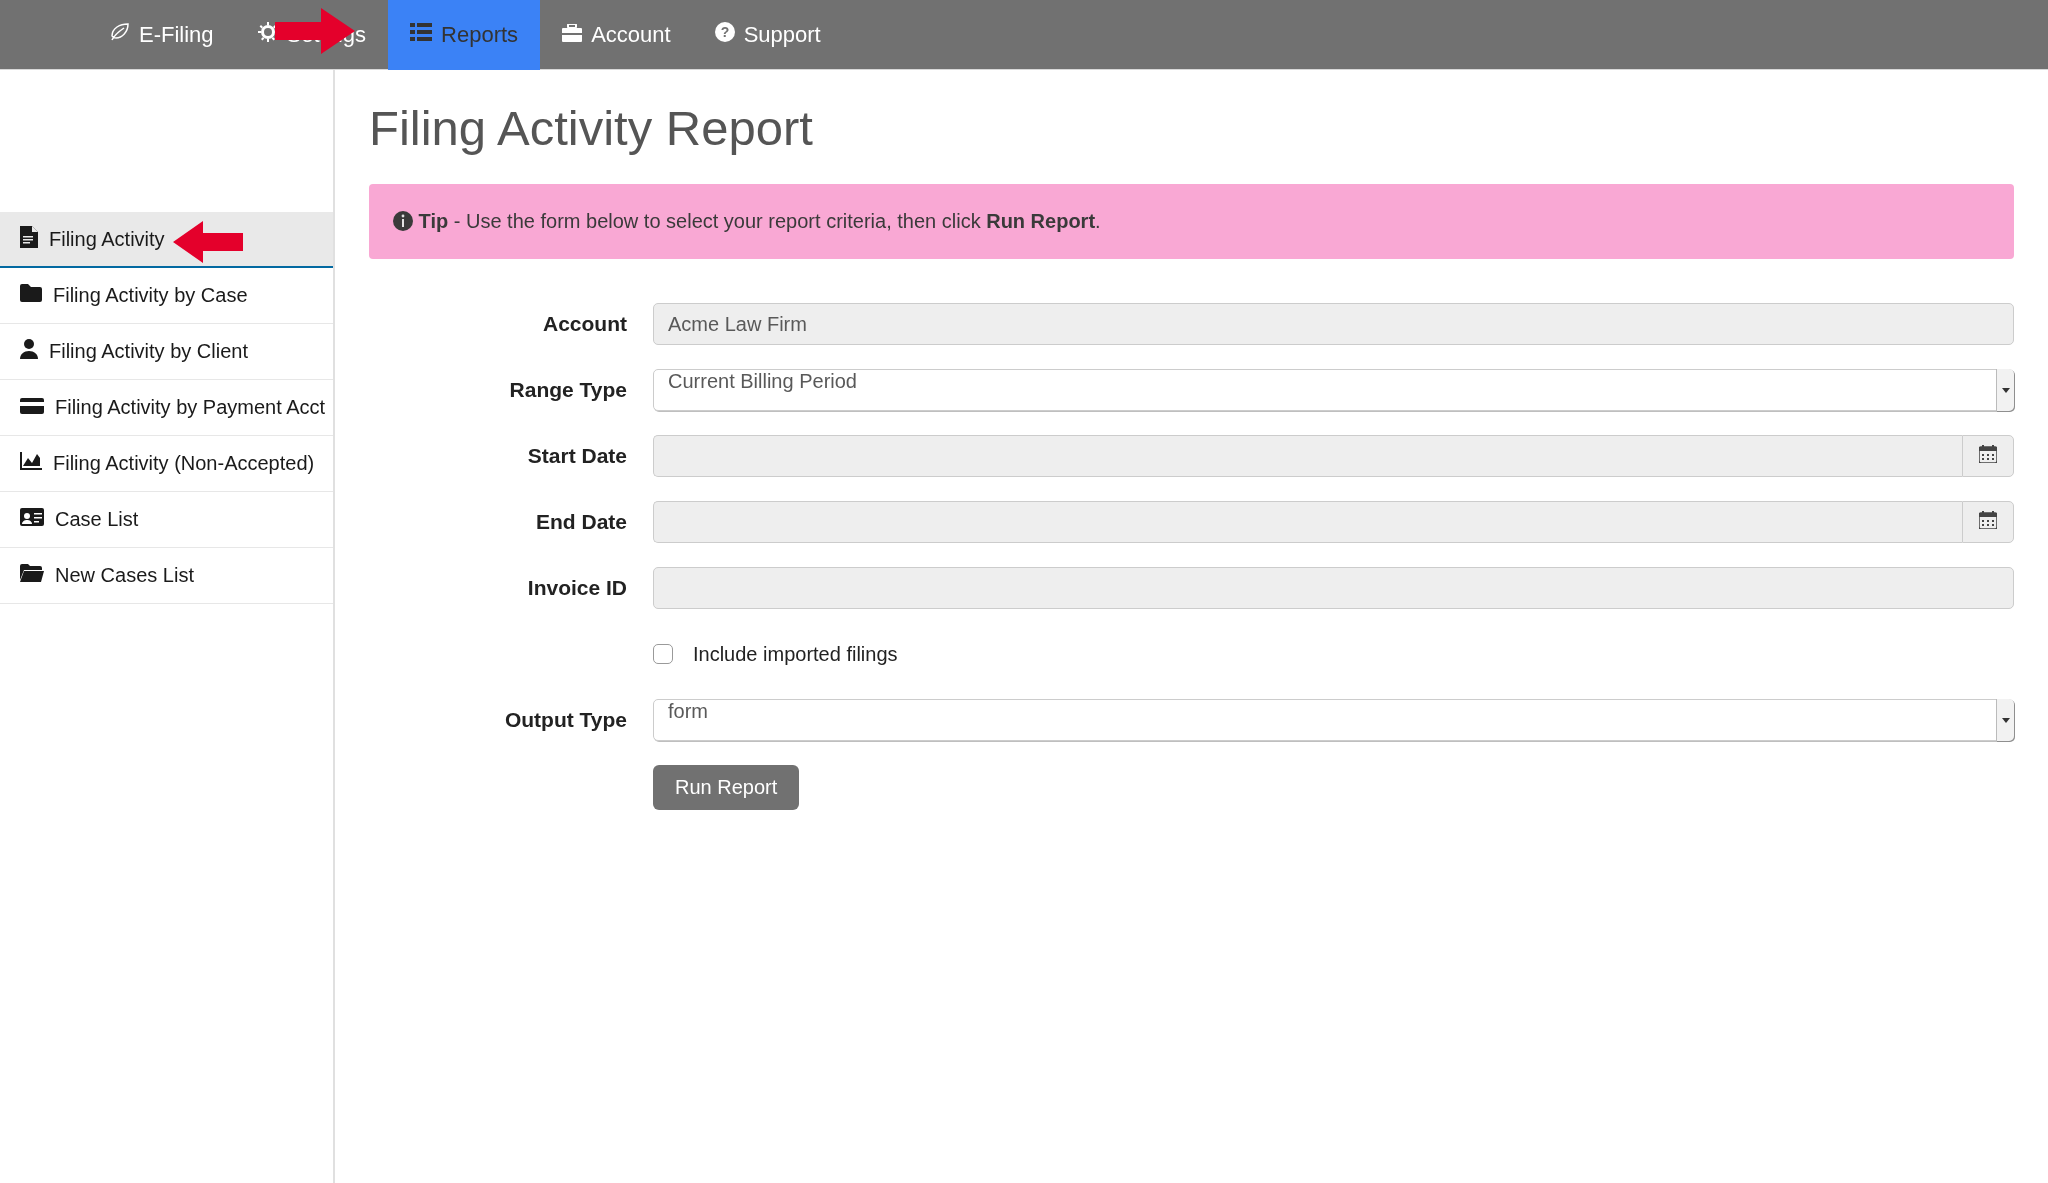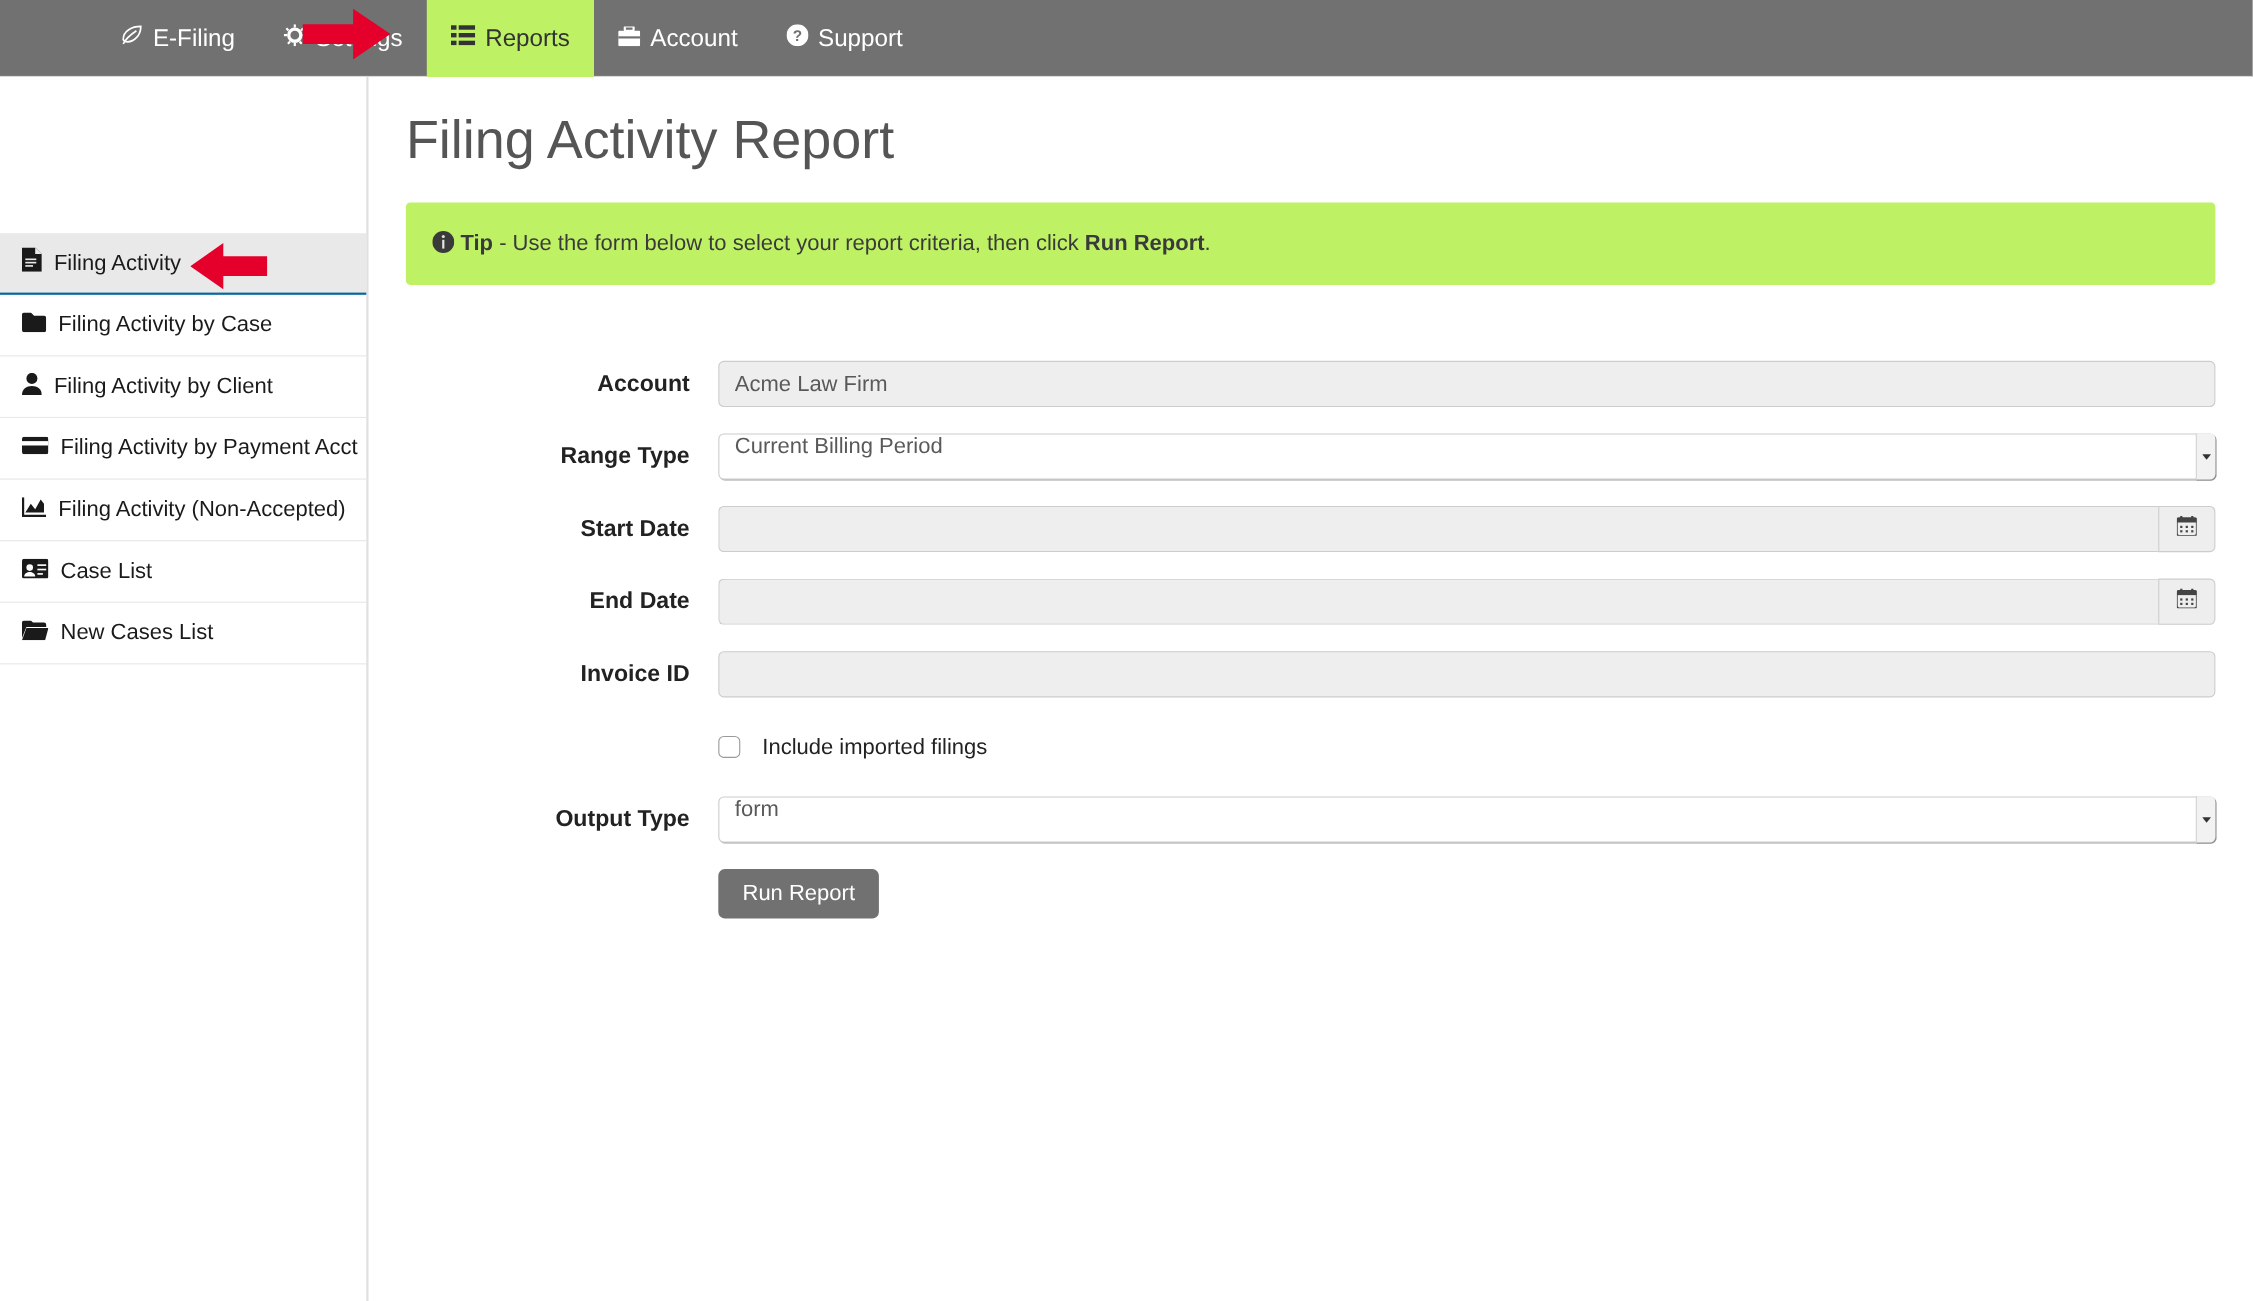--- a/index.html
+++ b/index.html
@@ -28,21 +28,21 @@
     align-items: center;
     height: 70px;
     padding: 0 22px;
     color: #fff;
     font-size: 22px;
     cursor: pointer;
     white-space: nowrap;
     gap: 9px;
   }
   .topnav-item.active {
-    background: #bef264;
+    background: #3b82f6;
     color: #333;
   }
   .topnav-item svg { flex: 0 0 auto; }
 
   
   .body-wrap {
     display: flex;
     height: calc(1183px - 70px);
   }
   .sidebar {
@@ -77,26 +77,26 @@
   .side-item svg { flex: 0 0 auto; }
 
   
   h1.page-title {
     margin: 0 0 28px 0;
     font-size: 49px;
     font-weight: 400;
     color: #555;
   }
   .tip-box {
-    background: #bef264;
+    background: #f9a8d4;
     color: #3a3a3a;
     padding: 26px 24px;
     border-radius: 4px;
     font-size: 20px;
-    margin-bottom: 69px;
+    margin-bottom: 44px;
   }
   .tip-box .bold { font-weight: 700; }
 
   
   .form-row {
     display: flex;
     align-items: stretch;
     margin-bottom: 24px;
   }
   .form-label {

